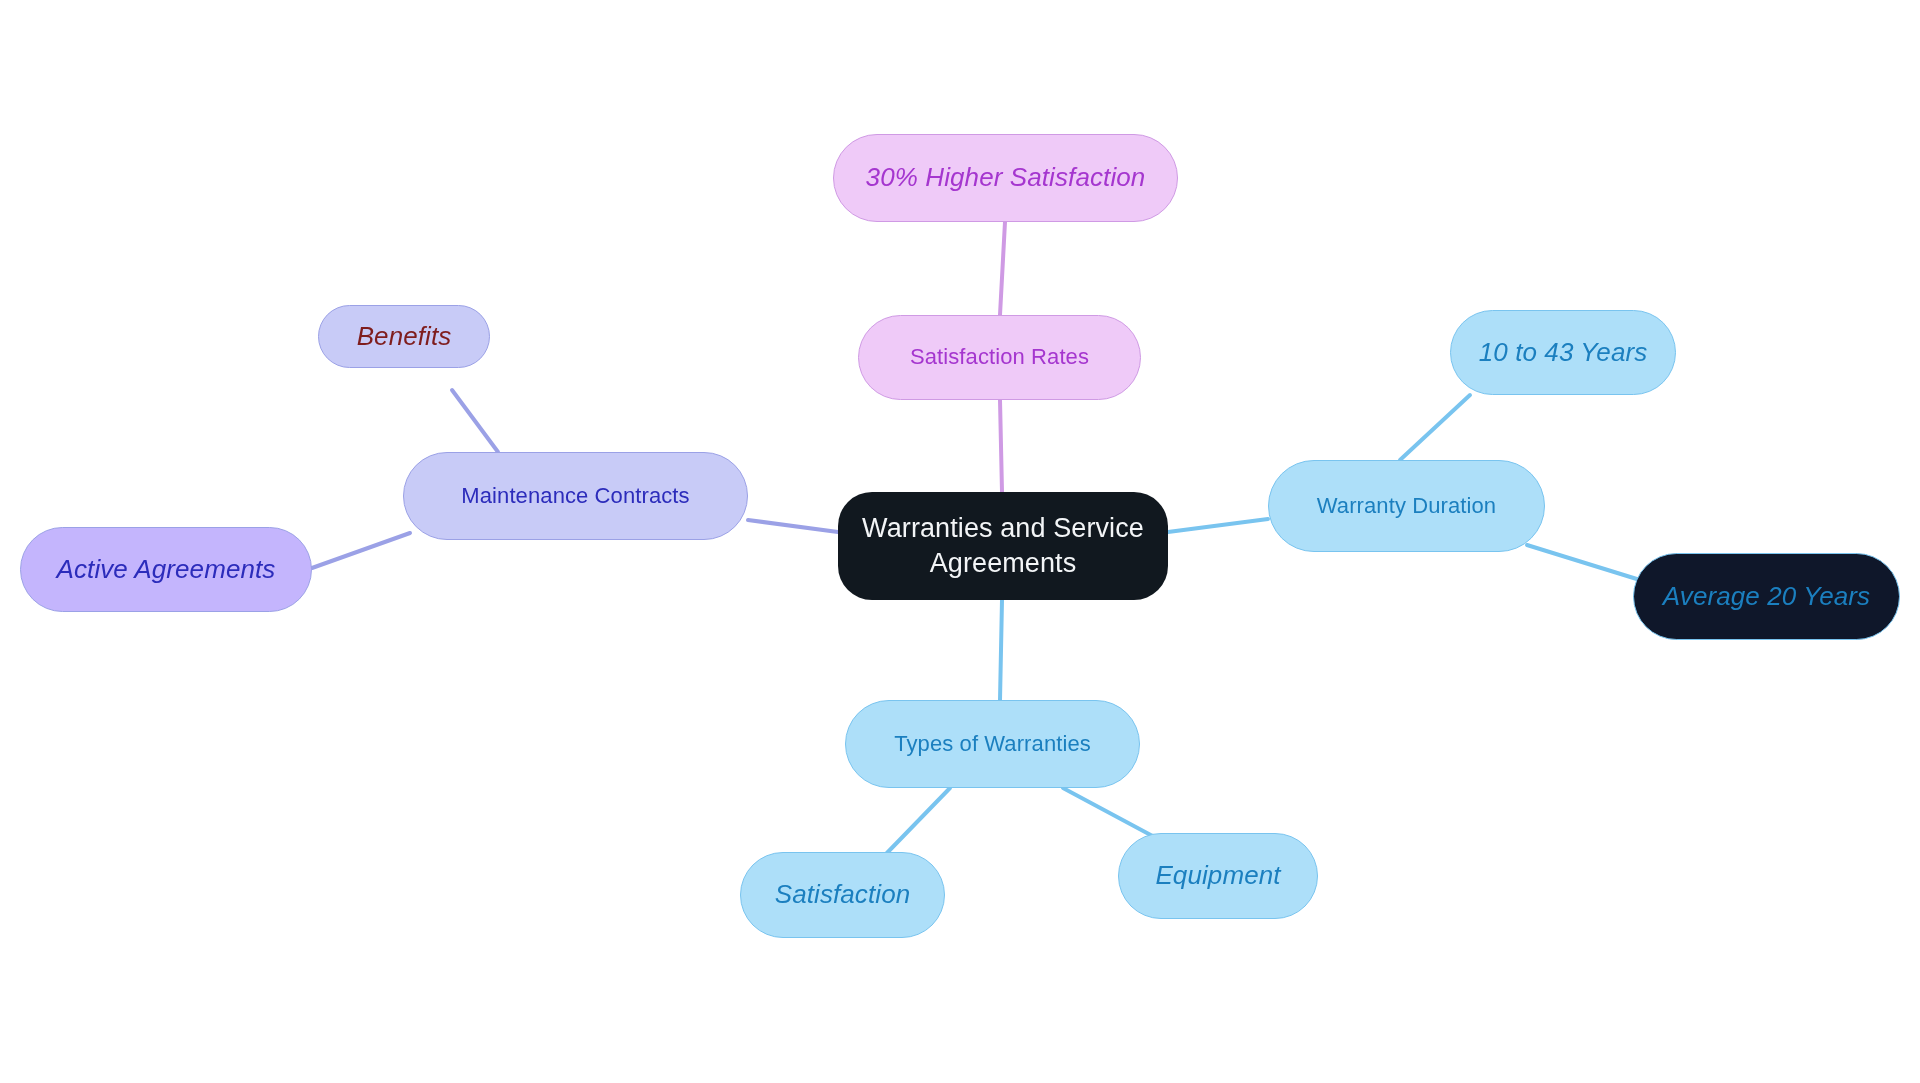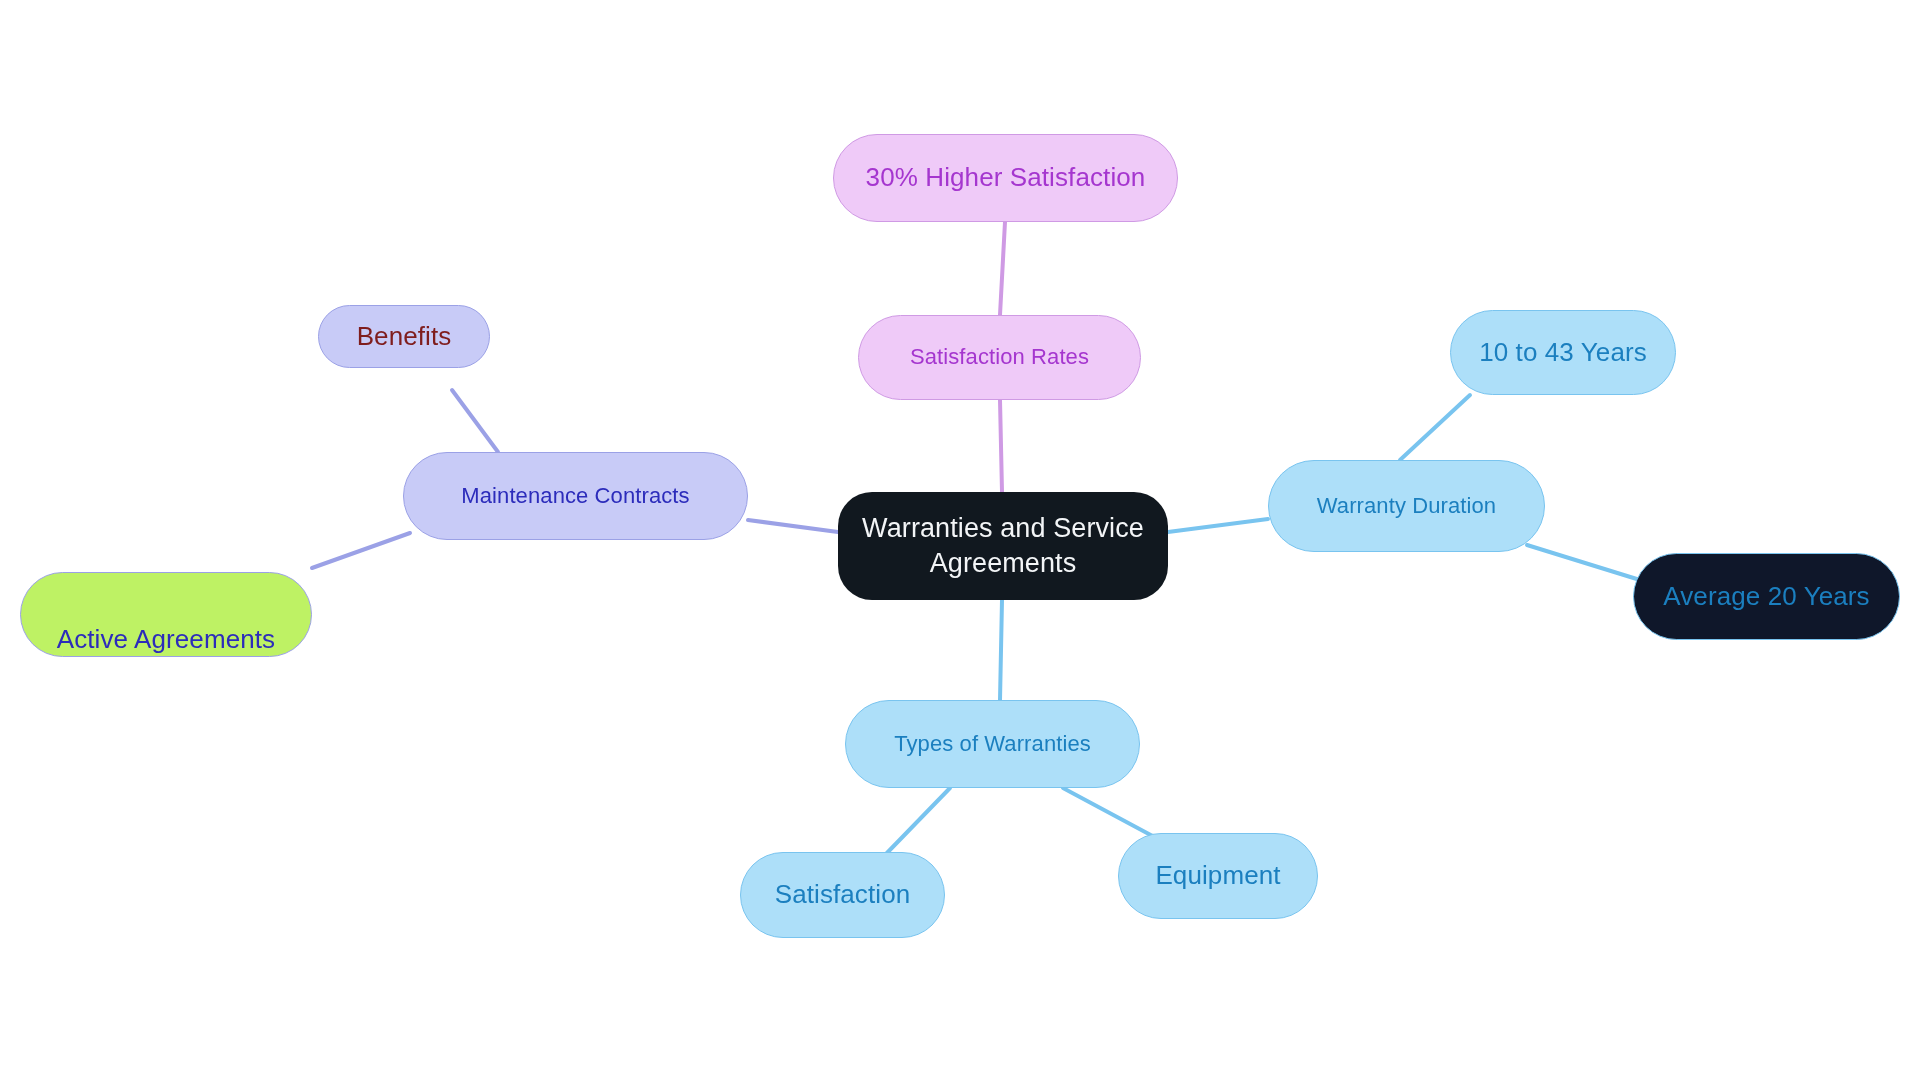--- a/index.html
+++ b/index.html
@@ -41,21 +41,21 @@
   }
   .node-root {
     border-radius: 34px;
     border-width: 0;
     font-size: 27px;
     color: #f3f5f7;
     background: #11181f;
     padding: 6px 18px;
   }
   .node-branch { font-size: 22px; }
-  .node-leaf   { font-size: 26px; }
+  .node-leaf   { font-size: 26px; font-style: italic; }
 </style>
 </head>
 <body>
 
 <div id="mindmap-canvas" style="background: rgb(255, 255, 255);">
   <svg id="edge-layer" viewBox="0 0 1920 1083" width="1920" height="1083">
       <line x1="838" y1="532" x2="748" y2="520" stroke="#9ba1e6" stroke-width="4" stroke-linecap="round"></line>
       <line x1="498" y1="452" x2="452" y2="390" stroke="#9ba1e6" stroke-width="4" stroke-linecap="round"></line>
       <line x1="410" y1="533" x2="312" y2="568" stroke="#9ba1e6" stroke-width="4" stroke-linecap="round"></line>
       <line x1="1002" y1="492" x2="1000" y2="400" stroke="#cf9ae4" stroke-width="4" stroke-linecap="round"></line>
@@ -65,21 +65,21 @@
       <line x1="1527" y1="545" x2="1640" y2="580" stroke="#79c4ef" stroke-width="4" stroke-linecap="round"></line>
       <line x1="1002" y1="600" x2="1000" y2="700" stroke="#79c4ef" stroke-width="4" stroke-linecap="round"></line>
       <line x1="950" y1="788" x2="885" y2="855" stroke="#79c4ef" stroke-width="4" stroke-linecap="round"></line>
       <line x1="1063" y1="788" x2="1160" y2="840" stroke="#79c4ef" stroke-width="4" stroke-linecap="round"></line>
     </svg>
   <div id="node-layer">
       <div class="node node-root" style="left: 838px; top: 492px; width: 330px; height: 108px; background: rgb(17, 24, 31); color: rgb(243, 245, 247);"><span>Warranties and Service
 Agreements</span></div>
       <div class="node node-branch" style="left: 403px; top: 452px; width: 345px; height: 88px; background: rgb(200, 203, 247); border-color: rgb(155, 161, 230); color: rgb(44, 44, 187);"><span>Maintenance Contracts</span></div>
       <div class="node node-leaf" style="left: 318px; top: 305px; width: 172px; height: 63px; background: rgb(200, 203, 247); border-color: rgb(155, 161, 230); color: #7f1d1d; justify-content: center;"><span>Benefits</span></div>
-      <div class="node node-leaf" style="left: 20px; top: 572px; width: 292px; height: 85px; background: #bef264; border-color: rgb(155, 161, 230); color: rgb(44, 44, 187); align-items: flex-end;"><span>Active Agreements</span></div>
+      <div class="node node-leaf" style="left: 20px; top: 527px; width: 292px; height: 85px; background: #c4b5fd; border-color: rgb(155, 161, 230); color: rgb(44, 44, 187);"><span>Active Agreements</span></div>
       <div class="node node-branch" style="left: 858px; top: 315px; width: 283px; height: 85px; background: rgb(239, 202, 248); border-color: rgb(207, 154, 228); color: rgb(165, 54, 207);"><span>Satisfaction Rates</span></div>
       <div class="node node-leaf" style="left: 833px; top: 134px; width: 345px; height: 88px; background: rgb(239, 202, 248); border-color: rgb(207, 154, 228); color: rgb(165, 54, 207);"><span>30% Higher Satisfaction</span></div>
       <div class="node node-branch" style="left: 1268px; top: 460px; width: 277px; height: 92px; background: rgb(173, 223, 249); border-color: rgb(121, 196, 239); color: rgb(27, 127, 191);"><span>Warranty Duration</span></div>
       <div class="node node-leaf" style="left: 1450px; top: 310px; width: 226px; height: 85px; background: rgb(173, 223, 249); border-color: rgb(121, 196, 239); color: rgb(27, 127, 191);"><span>10 to 43 Years</span></div>
       <div class="node node-leaf" style="left: 1633px; top: 553px; width: 267px; height: 87px; background: #0f172a; border-color: rgb(121, 196, 239); color: rgb(27, 127, 191);"><span>Average 20 Years</span></div>
       <div class="node node-branch" style="left: 845px; top: 700px; width: 295px; height: 88px; background: rgb(173, 223, 249); border-color: rgb(121, 196, 239); color: rgb(27, 127, 191);"><span>Types of Warranties</span></div>
       <div class="node node-leaf" style="left: 740px; top: 852px; width: 205px; height: 86px; background: rgb(173, 223, 249); border-color: rgb(121, 196, 239); color: rgb(27, 127, 191);"><span>Satisfaction</span></div>
       <div class="node node-leaf" style="left: 1118px; top: 833px; width: 200px; height: 86px; background: rgb(173, 223, 249); border-color: rgb(121, 196, 239); color: rgb(27, 127, 191);"><span>Equipment</span></div>
     </div>
 </div>

